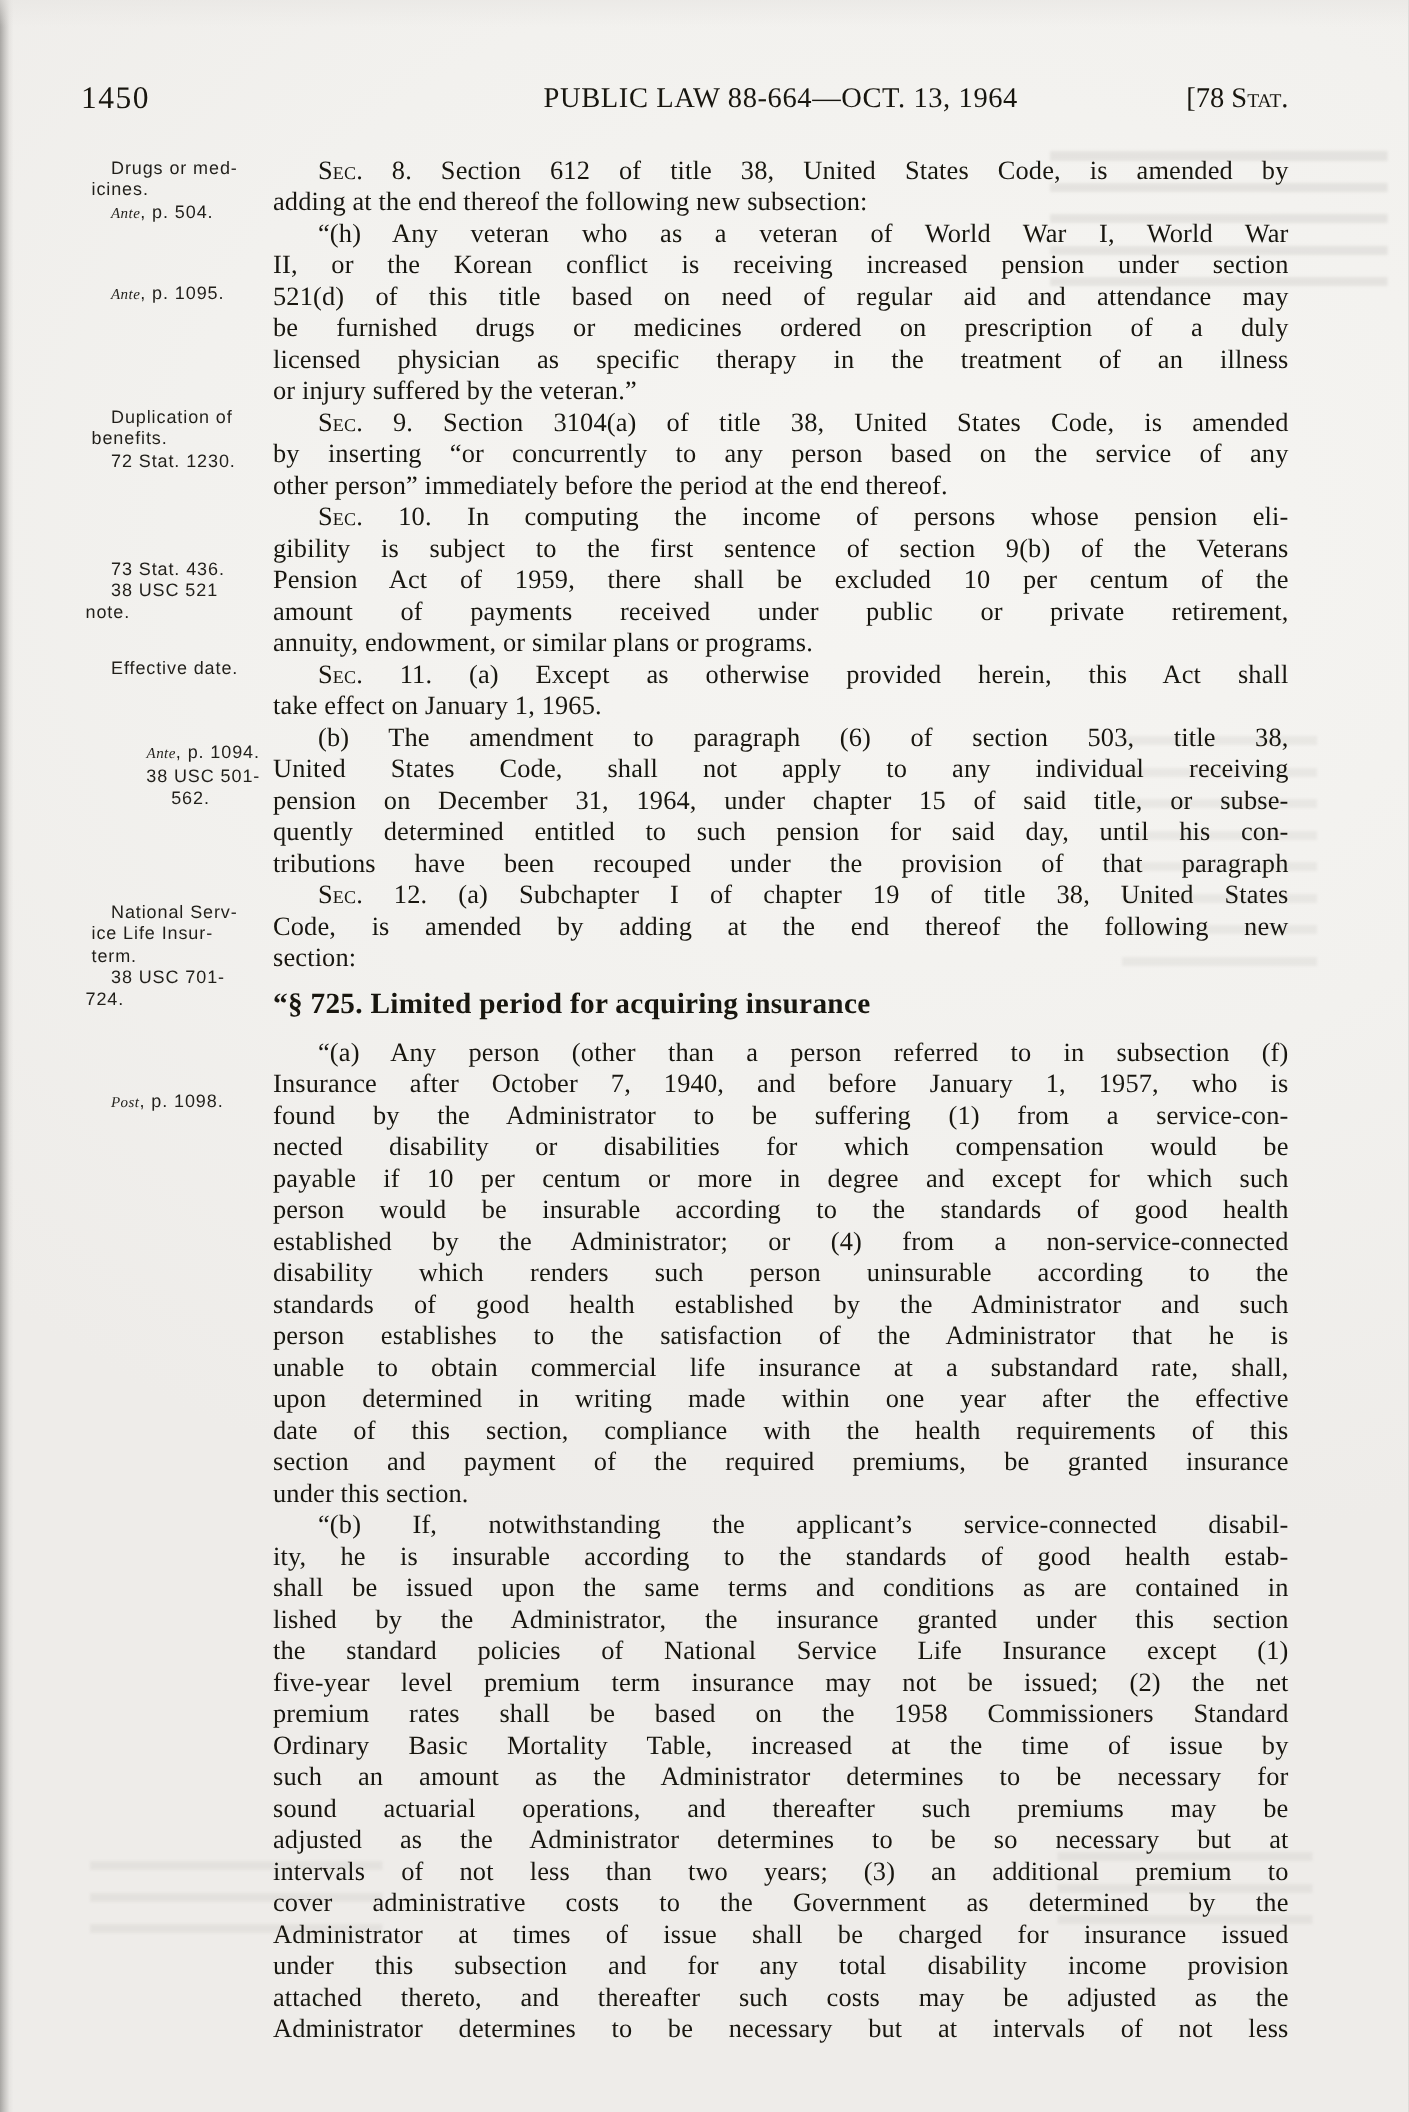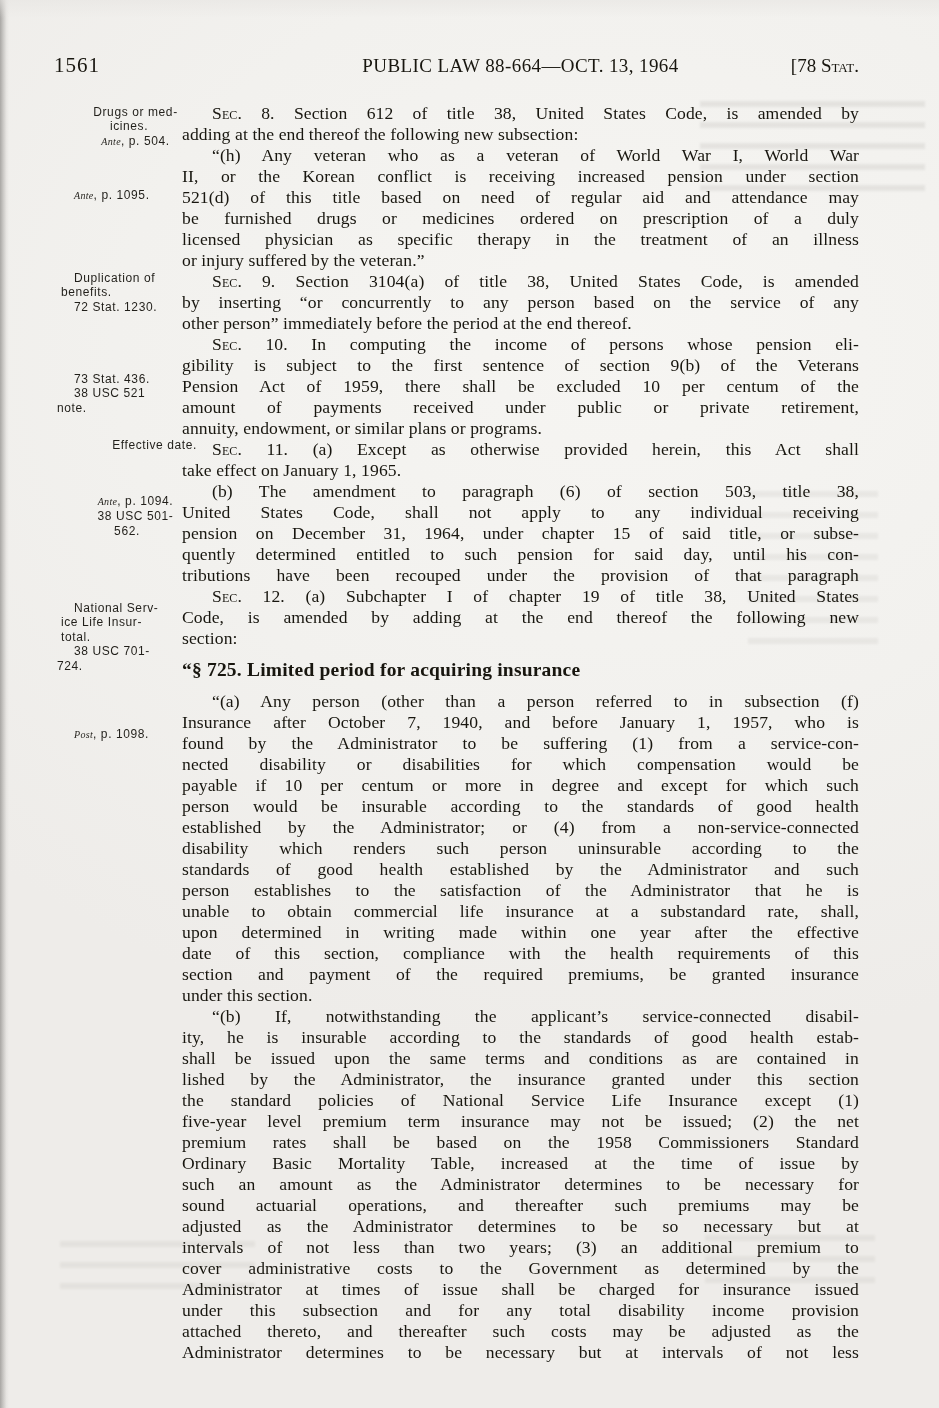--- a/index.html
+++ b/index.html
@@ -64,55 +64,55 @@
 
 <div class="page">
   <div class="edge-left"></div>
   <div class="edge-top"></div>
 
   <div class="ghost ghost1"></div>
   <div class="ghost ghost2"></div>
   <div class="ghost ghost3"></div>
   <div class="ghost ghost4"></div>
 
-  <div class="hdr-page-number">1561</div>
+  <div class="hdr-page-number">1450</div>
   <div class="hdr-title">PUBLIC LAW 88-664—OCT. 13, 1964</div>
   <div class="hdr-stat"><span>[78 </span><span class="sc">Stat.</span><span></span></div>
 
   <div class="margin-col">
-      <div class="mnote" style="top: 105px; text-align: center;">
+      <div class="mnote" style="top: 105px;">
         <div class="mline lvl2">Drugs or med-</div>
         <div class="mline lvl1">icines.</div>
         <div class="mline lvl2"><i>Ante</i>, p. 504.</div>
       </div>
       <div class="mnote" style="top: 188px;">
         <div class="mline lvl2"><i>Ante</i>, p. 1095.</div>
       </div>
       <div class="mnote" style="top: 271px;">
         <div class="mline lvl2">Duplication of</div>
         <div class="mline lvl1">benefits.</div>
         <div class="mline lvl2">72 Stat. 1230.</div>
       </div>
       <div class="mnote" style="top: 372px;">
         <div class="mline lvl2">73 Stat. 436.</div>
         <div class="mline lvl2">38 USC 521</div>
         <div class="mline lvl0">note.</div>
       </div>
-      <div class="mnote" style="top: 438px; text-align: right;">
+      <div class="mnote" style="top: 438px;">
         <div class="mline lvl2">Effective date.</div>
       </div>
       <div class="mnote" style="top: 494px; text-align: center;">
         <div class="mline lvl2"><i>Ante</i>, p. 1094.</div>
         <div class="mline lvl2">38 USC 501-</div>
         <div class="mline lvl0">562.</div>
       </div>
       <div class="mnote" style="top: 601px;">
         <div class="mline lvl2">National Serv-</div>
         <div class="mline lvl1">ice Life Insur-</div>
-        <div class="mline lvl1">total.</div>
+        <div class="mline lvl1">term.</div>
         <div class="mline lvl2">38 USC 701-</div>
         <div class="mline lvl0">724.</div>
       </div>
       <div class="mnote" style="top: 727px;">
         <div class="mline lvl2"><i>Post</i>, p. 1098.</div>
       </div>
     </div>
 
   <div class="body-col">
       <div class="para">

